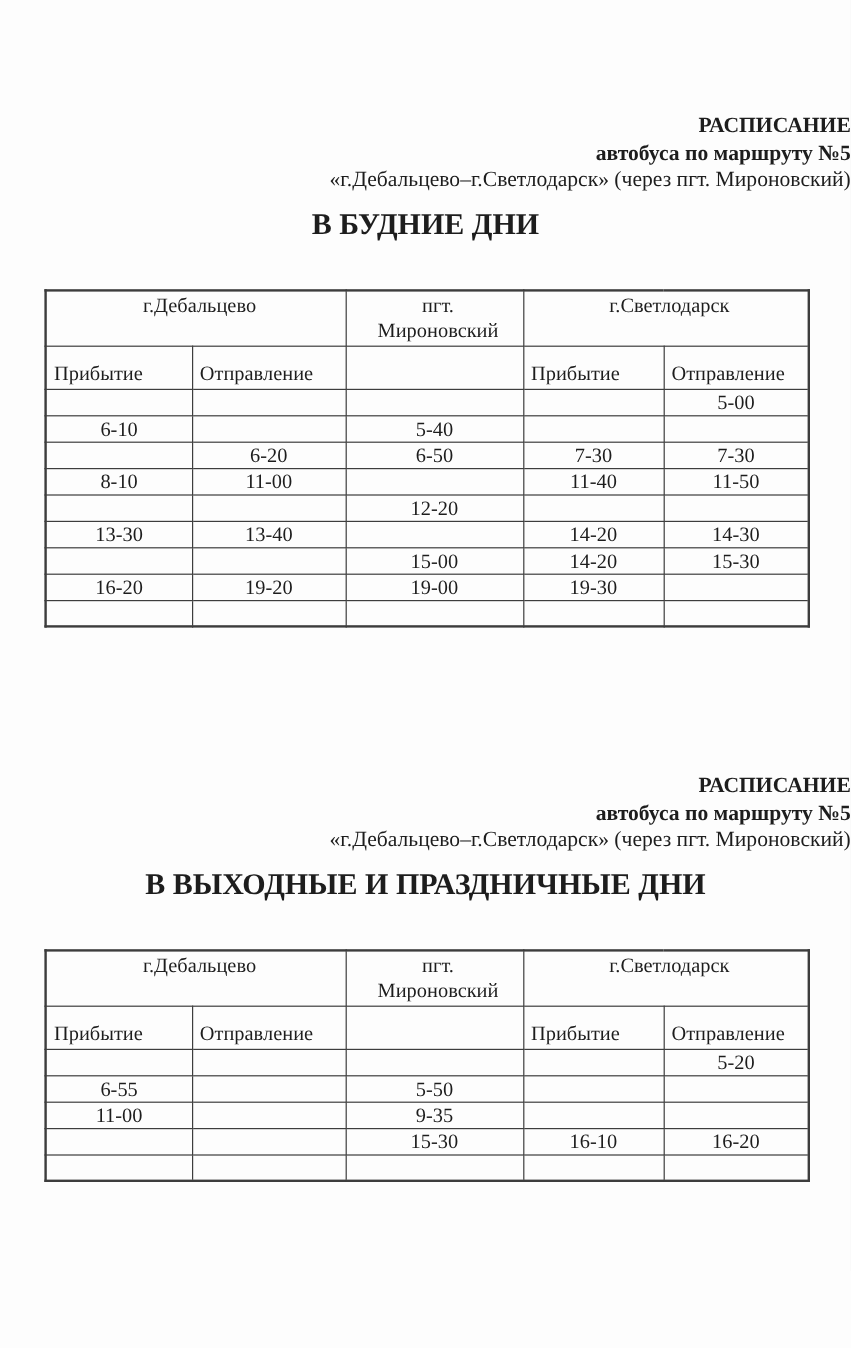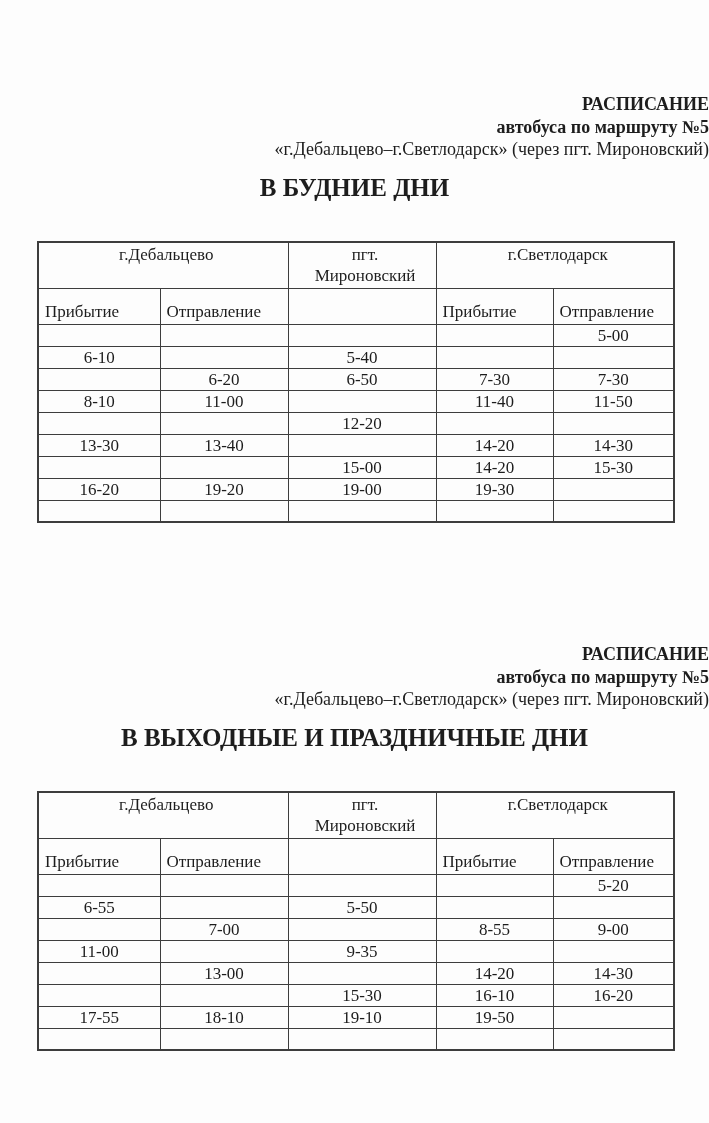--- a/index.html
+++ b/index.html
@@ -210,55 +210,34 @@
             <td>5-20</td>
           </tr>
           <tr>
             <td>6-55</td>
             <td></td>
             <td>5-50</td>
             <td></td>
             <td></td>
           </tr>
           <tr>
-            <td></td>
-            <td>7-00</td>
-            <td></td>
-            <td>8-55</td>
-            <td>9-00</td>
-          </tr>
-          <tr>
             <td>11-00</td>
             <td></td>
             <td>9-35</td>
             <td></td>
             <td></td>
-          </tr>
-          <tr>
-            <td></td>
-            <td>13-00</td>
-            <td></td>
-            <td>14-20</td>
-            <td>14-30</td>
           </tr>
           <tr>
             <td></td>
             <td></td>
             <td>15-30</td>
             <td>16-10</td>
             <td>16-20</td>
           </tr>
           <tr>
-            <td>17-55</td>
-            <td>18-10</td>
-            <td>19-10</td>
-            <td>19-50</td>
-            <td></td>
-          </tr>
-          <tr>
             <td></td>
             <td></td>
             <td></td>
             <td></td>
             <td></td>
           </tr>
         </tbody>
     </table>
   </div>
 

